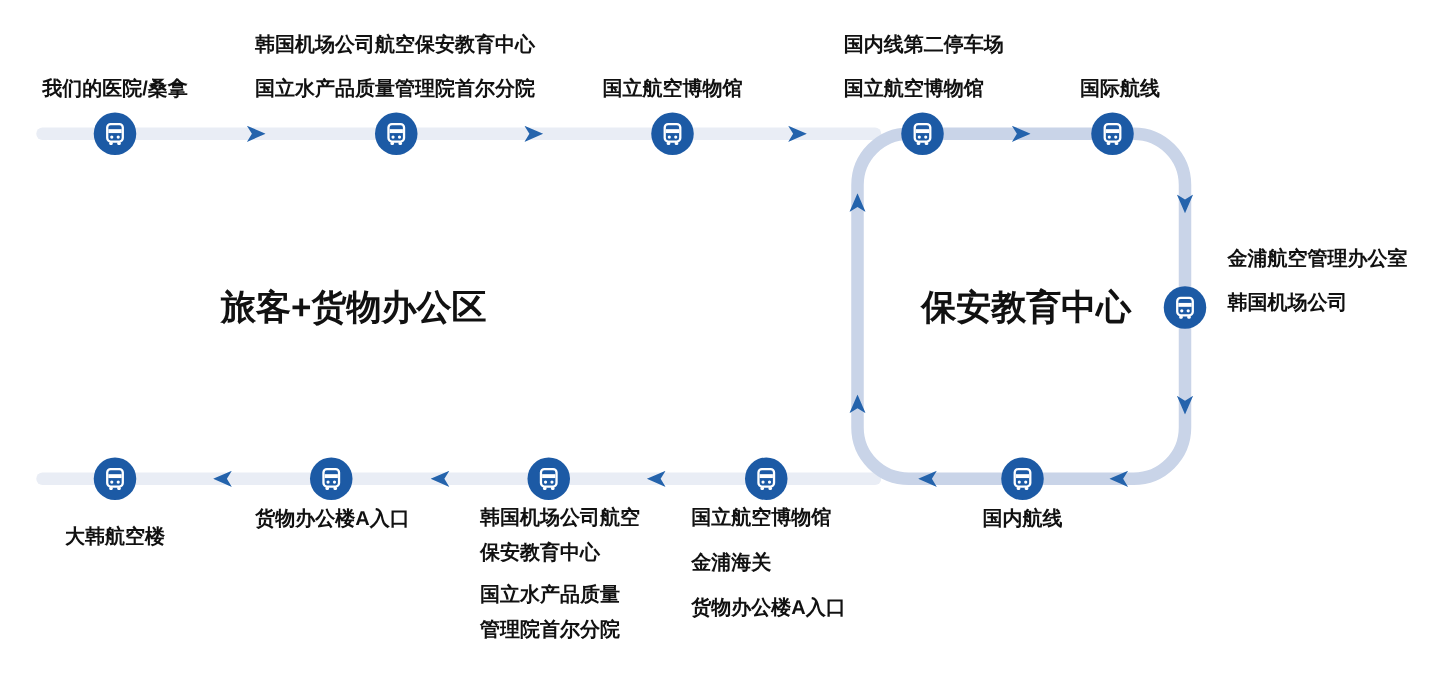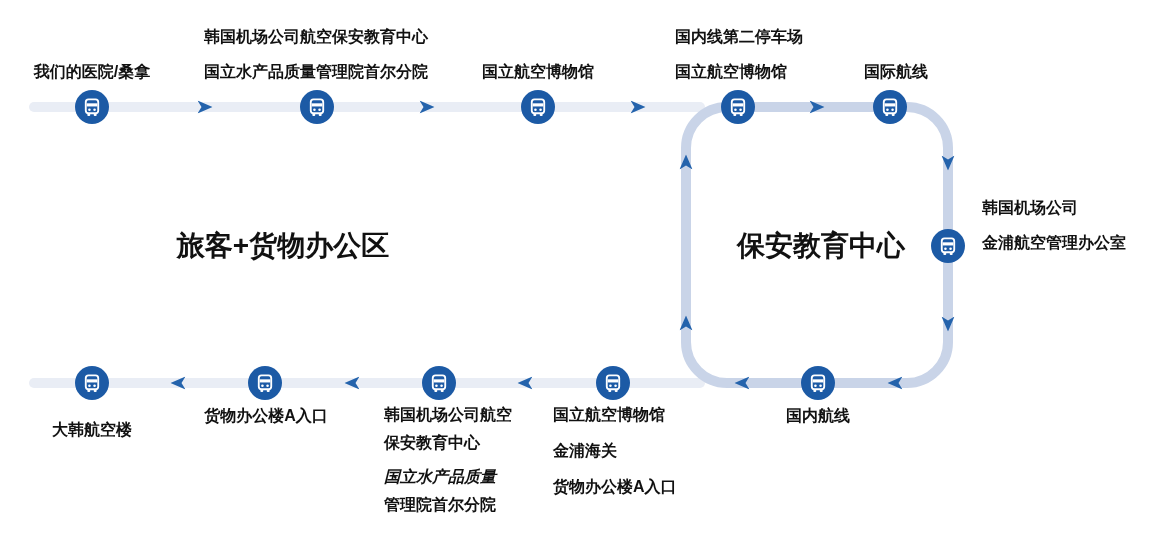--- a/index.html
+++ b/index.html
@@ -36,21 +36,21 @@
   .arrow.down { transform:translate(-50%,-50%) rotate(90deg); }
   .arrow svg { display:block; width:15px; height:13px; }
   
   .lbl {
     position:absolute; font-size:16px; font-weight:700;
     color:var(--label-text,#111); line-height:35px; white-space:nowrap;
   }
   .lbl.centered { transform:translateX(-50%); text-align:right; }
   .lbl.tight { line-height:28px; }
   .lbl.mid { line-height:36px; }
-  .lbl .group-gap { margin-top:6px;font-style:italic; }
+  .lbl .group-gap { margin-top:6px; }
   .area-lbl {
     position:absolute; font-size:28px; font-weight:700;
     color:var(--label-text,#111); transform:translate(-50%,-50%); white-space:nowrap;
   }
 </style>
 </head>
 <body>
 
 <svg width="0" height="0" style="position:absolute" aria-hidden="true">
   <defs>
@@ -212,22 +212,22 @@
   </div>
   <div class="lbl" style="left:675px;top:19px">
     <div>国内线第二停车场</div>
     <div>国立航空博物馆</div>
   </div>
   <div class="lbl centered" style="left:896px;top:54px">
     <div>国际航线</div>
   </div>
 
   <div class="lbl" style="left:982px;top:190px">
+    <div>金浦航空管理办公室</div>
     <div>韩国机场公司</div>
-    <div>金浦航空管理办公室</div>
   </div>
 
   <div class="lbl centered" style="left:818px;top:398px">
     <div>国内航线</div>
   </div>
   <div class="lbl mid" style="left:553px;top:397px">
     <div>国立航空博物馆</div>
     <div>金浦海关</div>
     <div>货物办公楼A入口</div>
   </div>

